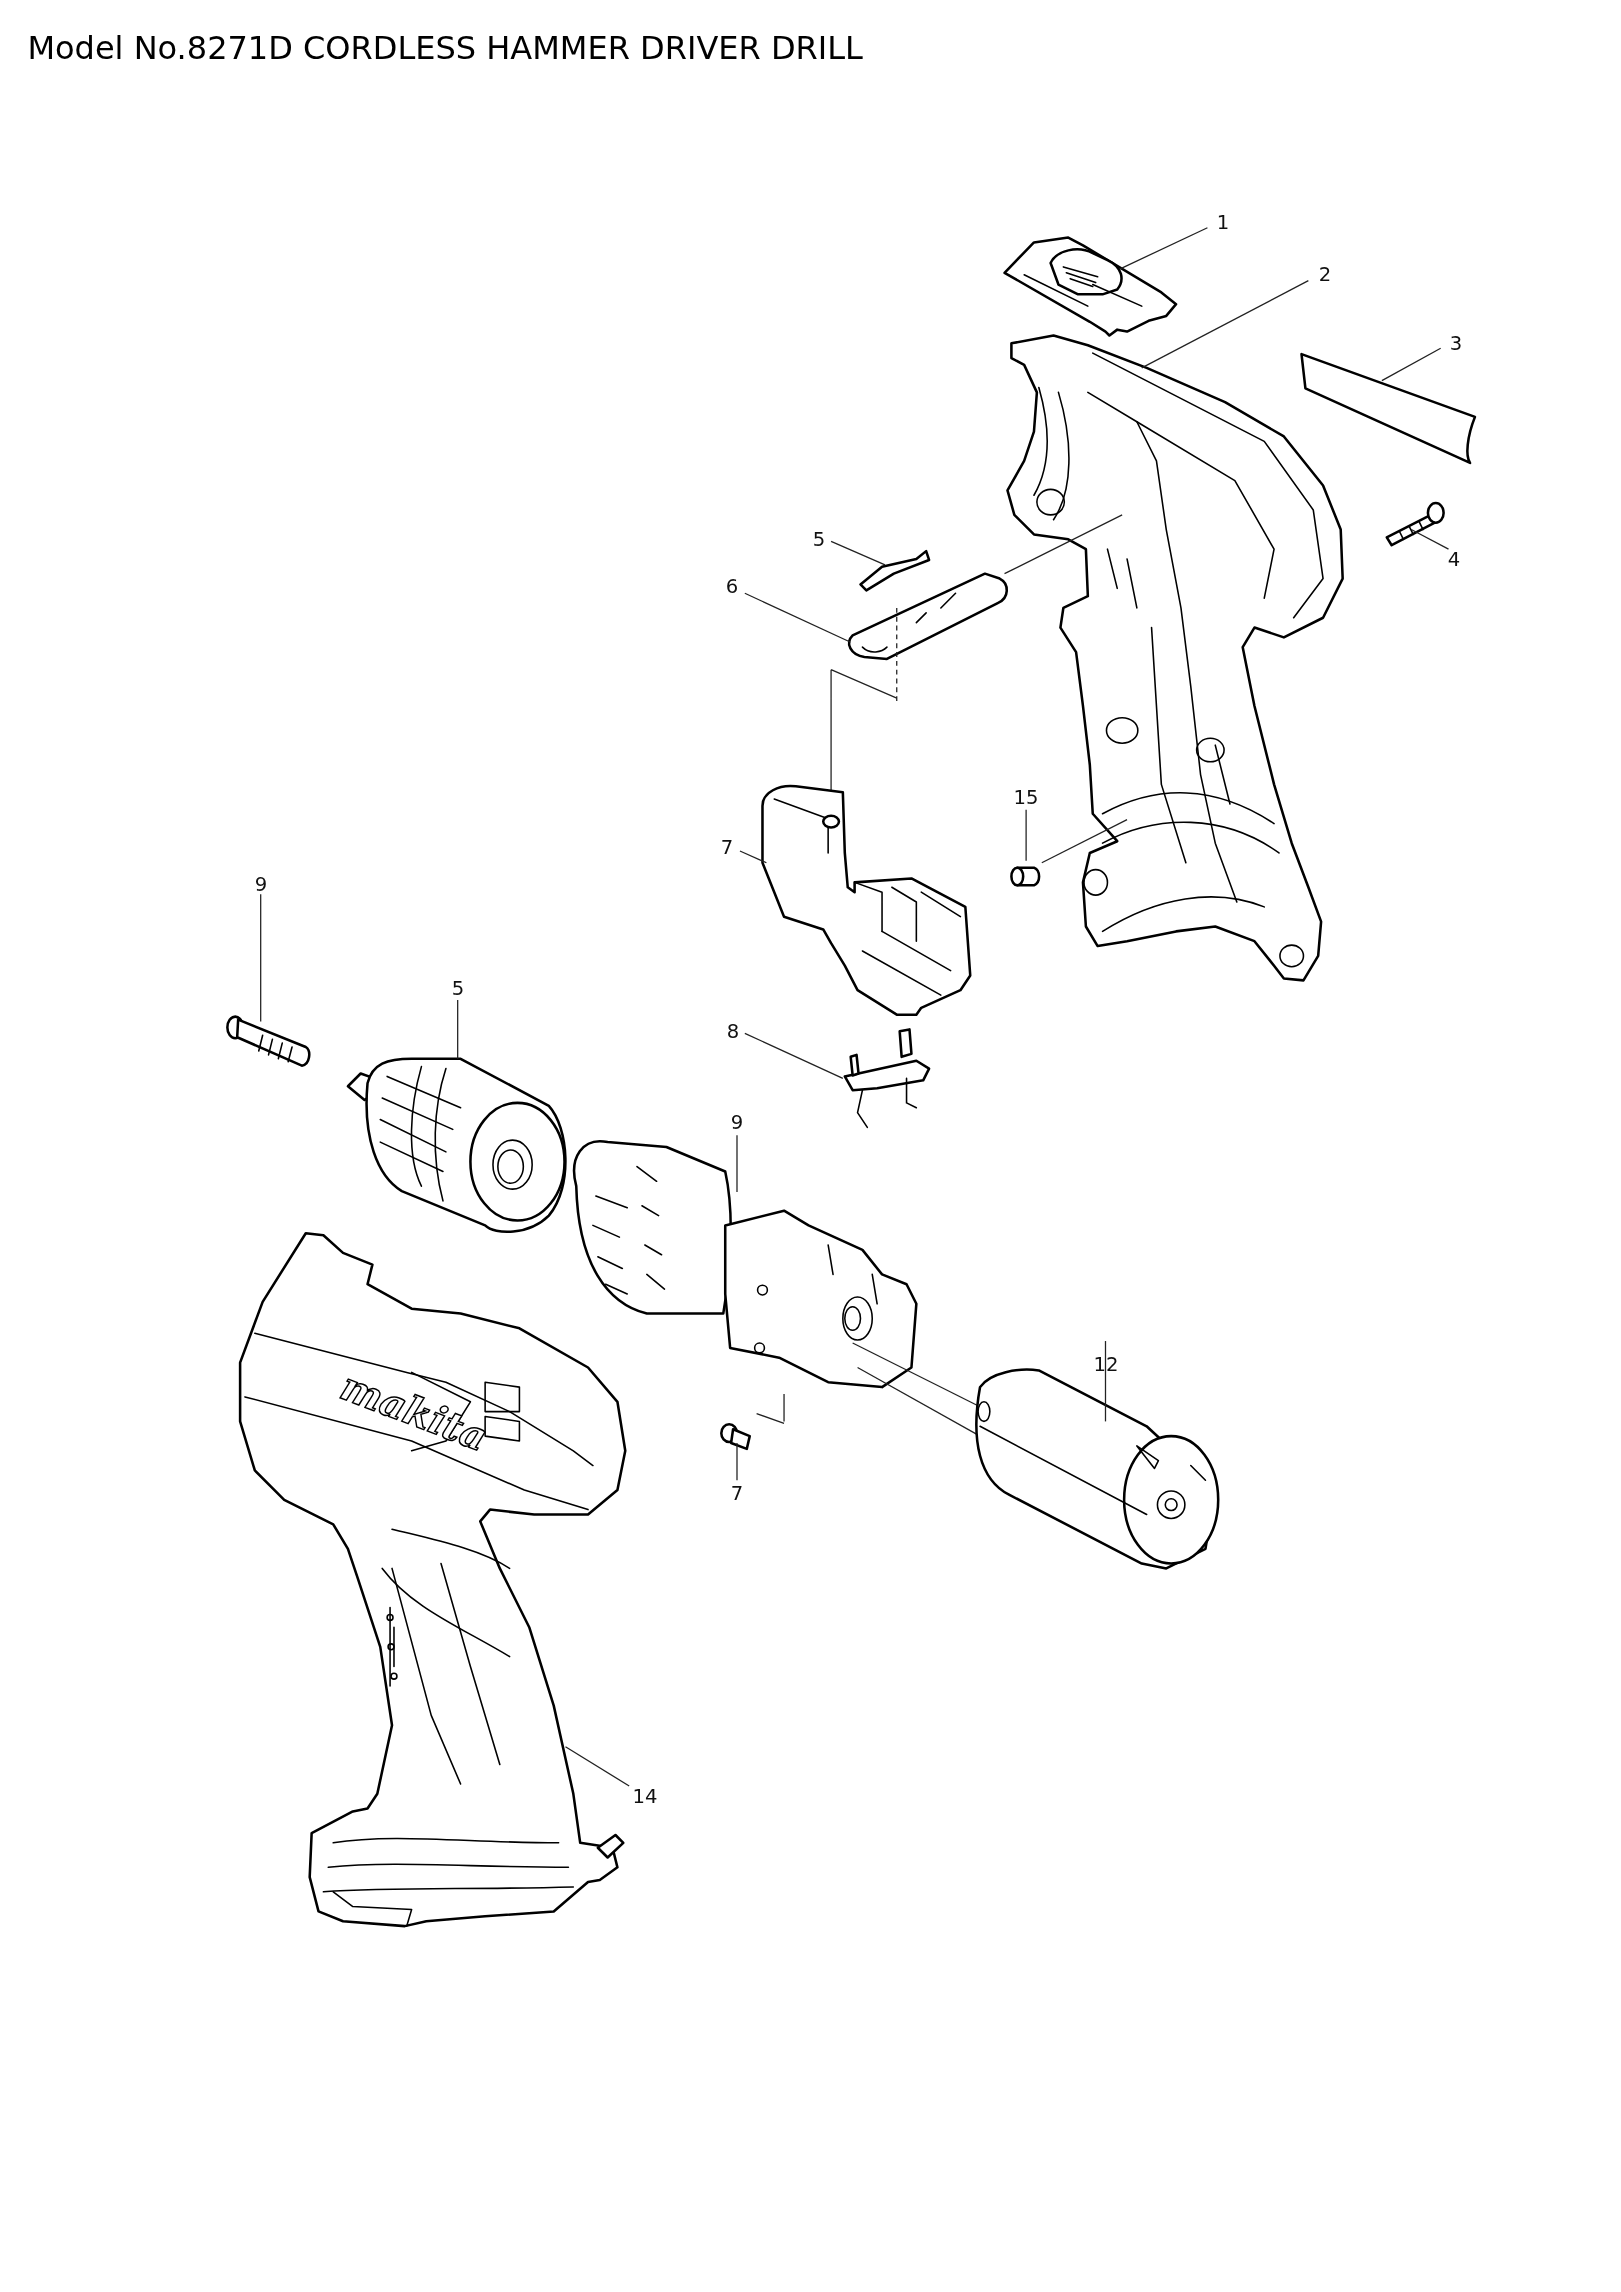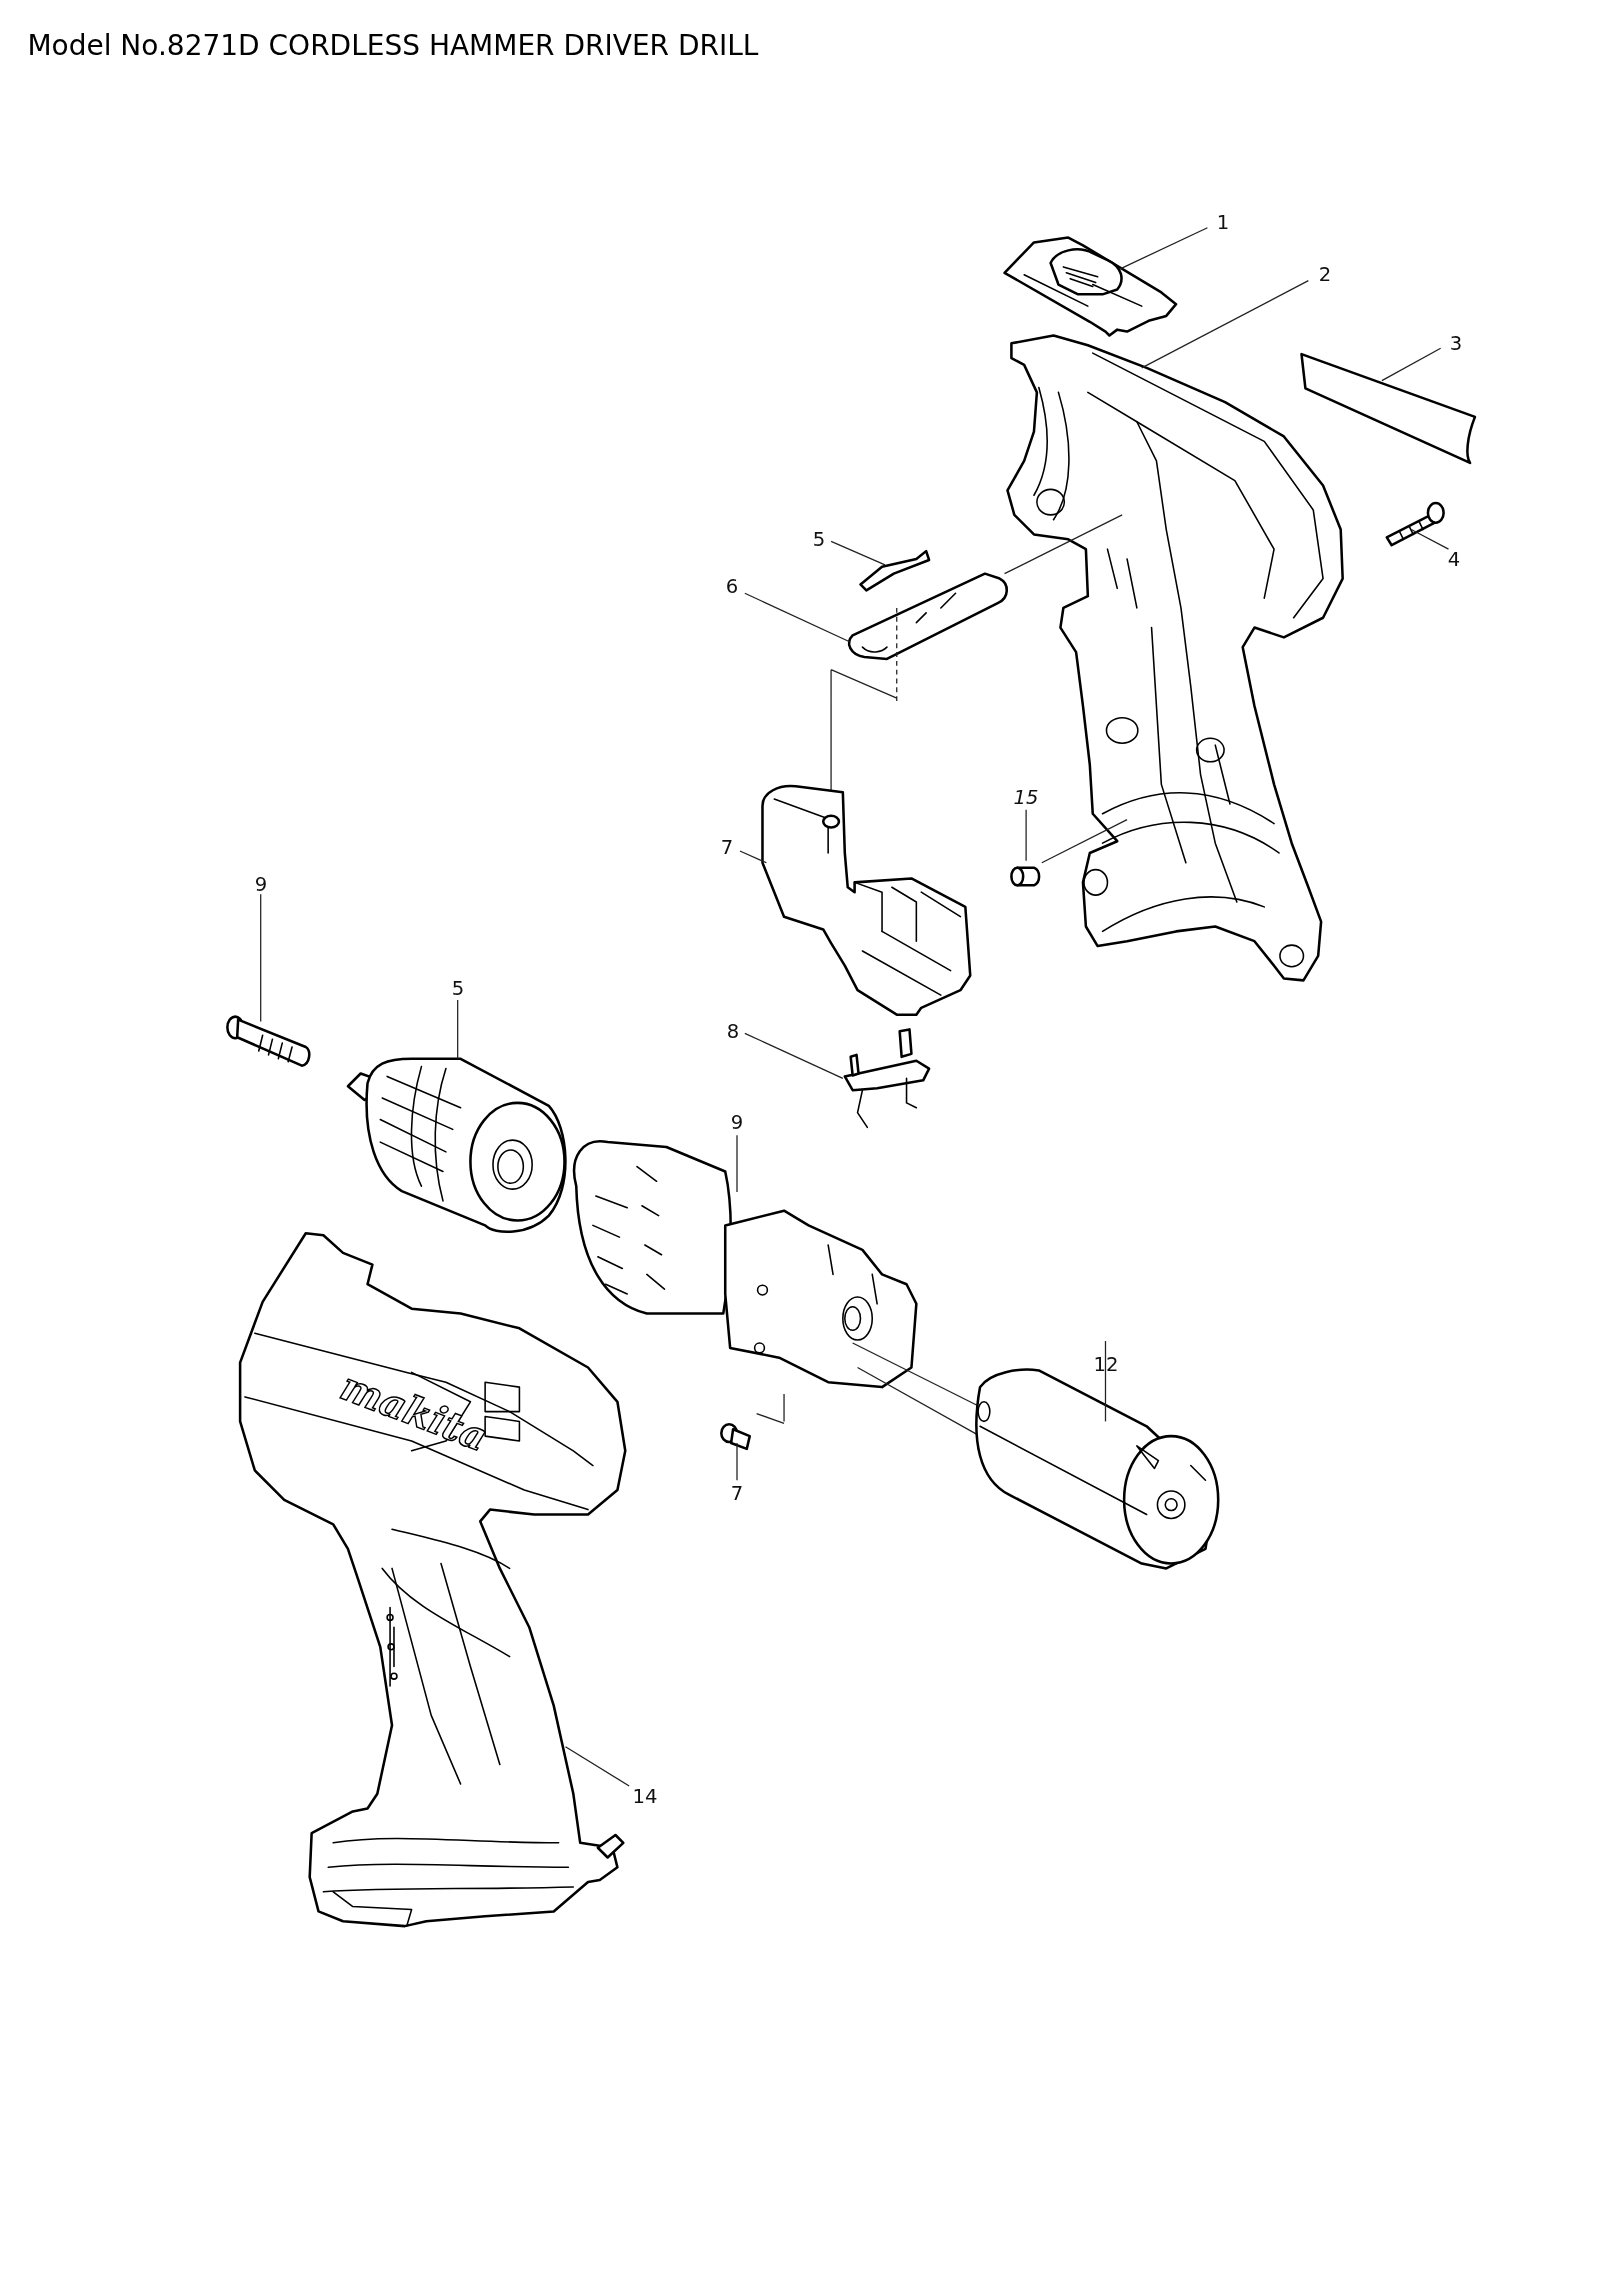--- a/index.html
+++ b/index.html
@@ -1,17 +1,17 @@
 <!DOCTYPE html>
 <html><head>
 <meta charset="utf-8">
 <style>
   html, body { margin: 0; padding: 0; background: #ffffff; }
   body { width: 1621px; height: 2293px; position: relative; overflow: hidden; font-family: "DejaVu Sans", sans-serif; color: #000; }
-  .title { position: absolute; left: 27.4px; top: 29px; font-size: 28px; font-weight: 400; letter-spacing: 0px; }
+  .title { position: absolute; left: 27.4px; top: 29px; font-size: 32px; font-weight: 400; letter-spacing: 0px; }
   .label { position: absolute; font-size: 19.6px; color: #111; transform: translate(-50%, -50%); }
   svg.art { position: absolute; left: 0; top: 0; width: 1621px; height: 2293px; }
   svg.art .o { fill: #fff; stroke: #000; stroke-width: 2.6; stroke-linejoin: round; stroke-linecap: round; }
   svg.art .d { fill: none; stroke: #000; stroke-width: 1.6; stroke-linejoin: round; stroke-linecap: round; }
   svg.art .l { fill: none; stroke: #222; stroke-width: 1.3; }
   svg.art .dash { fill: none; stroke: #222; stroke-width: 1.3; stroke-dasharray: 5 4; }
   .logo-text { font-family: "DejaVu Serif", serif; font-weight: bold; font-style: italic; }
 </style>
 </head>
 <body>
@@ -174,14 +174,14 @@
 <div class="label" style="left:819px; top:539px;">5</div>
 <div class="label" style="left:732px; top:586px;">6</div>
 <div class="label" style="left:727px; top:847px;">7</div>
 <div class="label" style="left:733px; top:1031px;">8</div>
 <div class="label" style="left:261px; top:884px;">9</div>
 <div class="label" style="left:458px; top:988px;">5</div>
 <div class="label" style="left:737px; top:1122px;">9</div>
 <div class="label" style="left:1106px; top:1328px;margin-top:36px;">12</div>
 <div class="label" style="left:737px; top:1493px;">7</div>
 <div class="label" style="left:645px; top:1796px;">14</div>
-<div class="label" style="left:1026px; top:797px;font-style:italic;">15</div>
+<div class="label" style="left:1026px; top:797px;">15</div>
 
 
 </body></html>

